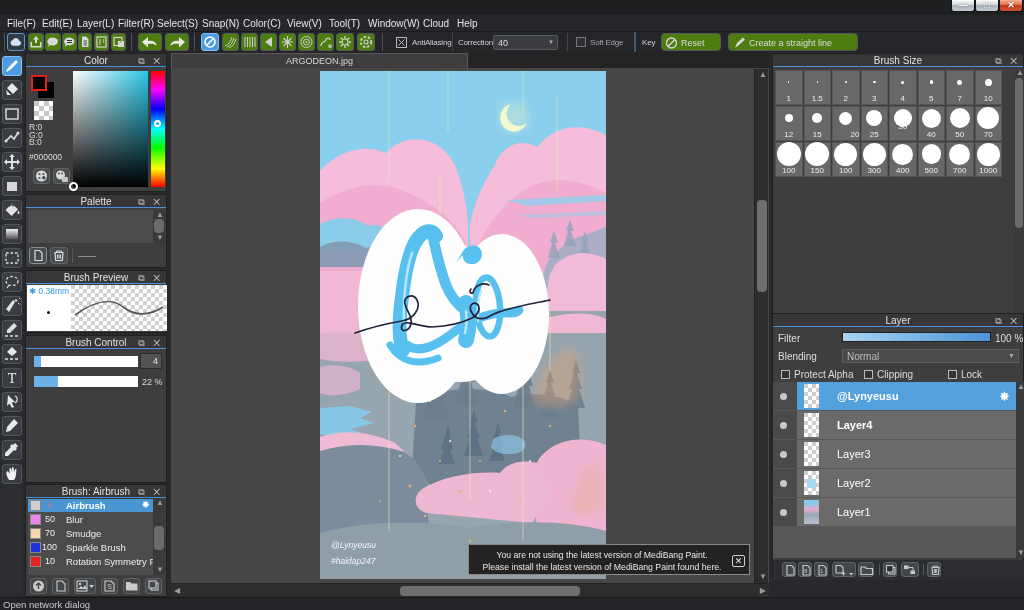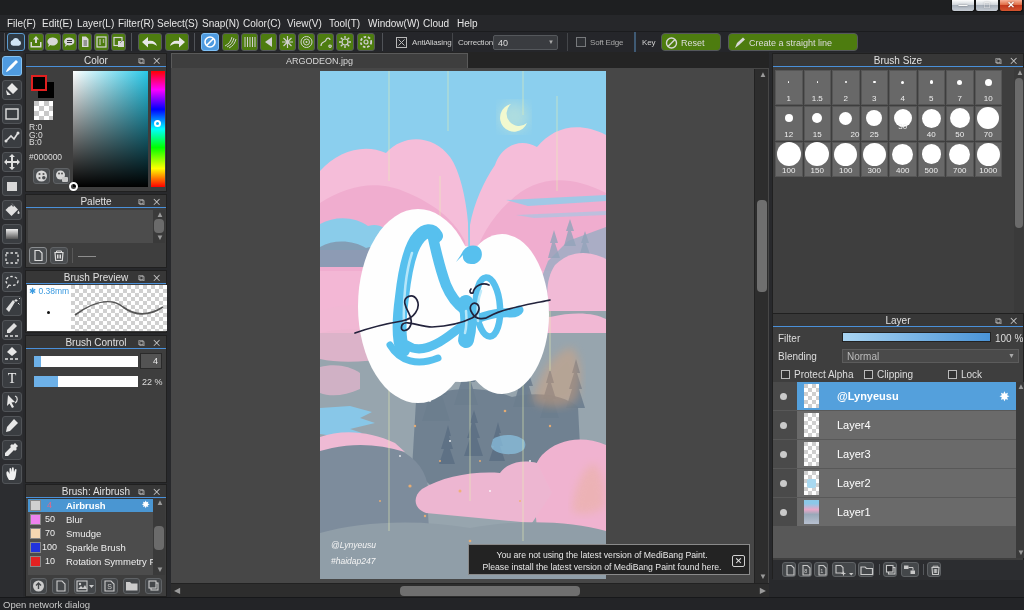--- a/index.html
+++ b/index.html
@@ -731,21 +731,21 @@
         <div class="abs" style="left:0;top:0px;width:24px;height:28px;background:#4a4a4a;"></div>
         <div class="abs" style="left:7px;top:11px;width:7px;height:7px;border-radius:50%;background:#c9c9c9;"></div>
         <div class="abs" style="left:24px;top:0px;width:219px;height:28px;background:#54a0dc;"></div>
         <div class="abs" style="left:31px;top:2px;width:15px;height:24px;background:repeating-conic-gradient(#fff 0 25%, #cfcfcf 0 50%) 0 0/8px 8px;"></div>
         <div class="abs" style="left:64px;top:8px;font-size:11px;color:#fff;font-weight:bold;">@Lynyeusu</div>
         <div class="abs" style="left:226px;top:7px;font-size:13px;color:#fff;">✸</div>
         <div class="abs" style="left:0;top:29px;width:24px;height:28px;background:#4a4a4a;"></div>
         <div class="abs" style="left:7px;top:40px;width:7px;height:7px;border-radius:50%;background:#c9c9c9;"></div>
         <div class="abs" style="left:24px;top:29px;width:219px;height:28px;background:#6a6a6a;"></div>
         <div class="abs" style="left:31px;top:31px;width:15px;height:24px;background:repeating-conic-gradient(#fff 0 25%, #cfcfcf 0 50%) 0 0/8px 8px;"></div>
-        <div class="abs" style="left:64px;top:37px;font-size:11px;color:#fff;font-weight:normal;">Layer4</div>
+        <div class="abs" style="left:64px;top:37px;font-size:11px;color:#fff;font-weight:bold;">Layer4</div>
         <div class="abs" style="left:0;top:58px;width:24px;height:28px;background:#4a4a4a;"></div>
         <div class="abs" style="left:7px;top:69px;width:7px;height:7px;border-radius:50%;background:#c9c9c9;"></div>
         <div class="abs" style="left:24px;top:58px;width:219px;height:28px;background:#6a6a6a;"></div>
         <div class="abs" style="left:31px;top:60px;width:15px;height:24px;background:repeating-conic-gradient(#fff 0 25%, #cfcfcf 0 50%) 0 0/8px 8px;"></div>
         <div class="abs" style="left:64px;top:66px;font-size:11px;color:#fff;font-weight:normal;">Layer3</div>
         <div class="abs" style="left:0;top:87px;width:24px;height:28px;background:#4a4a4a;"></div>
         <div class="abs" style="left:7px;top:98px;width:7px;height:7px;border-radius:50%;background:#c9c9c9;"></div>
         <div class="abs" style="left:24px;top:87px;width:219px;height:28px;background:#6a6a6a;"></div>
         <div class="abs" style="left:31px;top:89px;width:15px;height:24px;background:repeating-conic-gradient(#fff 0 25%, #cfcfcf 0 50%) 0 0/8px 8px;"></div>
         <div class="abs" style="left:34px;top:97px;width:9px;height:9px;background:#a8d8f0;border-radius:2px;"></div>

